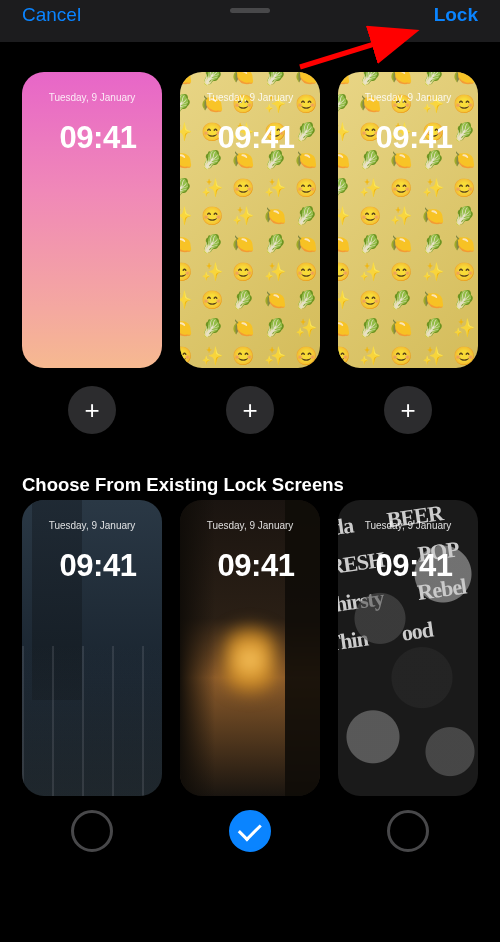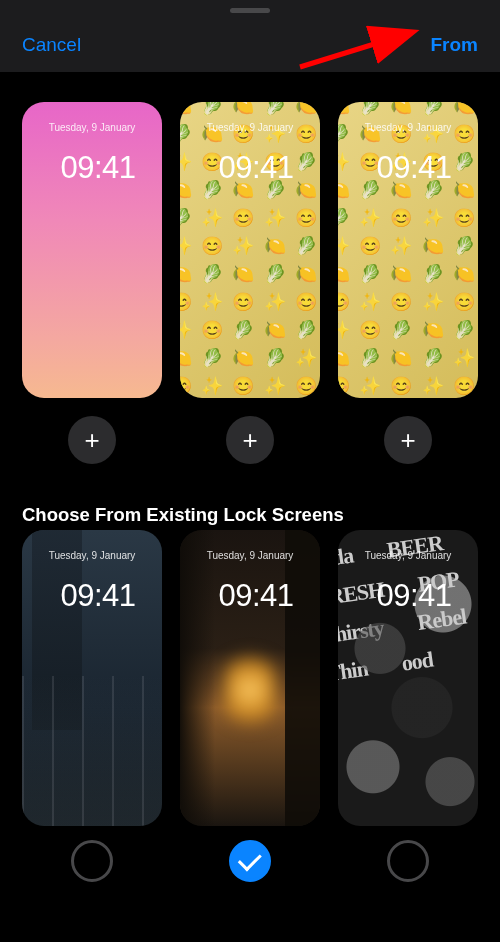--- a/index.html
+++ b/index.html
@@ -25,21 +25,21 @@
       width: 40px;
       height: 5px;
       background: #48484a;
       border-radius: 3px;
     }
     
     .header {
       display: flex;
       justify-content: space-between;
       align-items: flex-end;
-      padding: 34px 22px 16px;
+      padding: 4px 22px 16px;
       background: #1c1c1e;
     }
     
     .header-btn {
       color: #0a84ff;
       font-size: 19px;
       background: none;
       border: none;
       cursor: pointer;
     }
@@ -85,21 +85,21 @@
       font-weight: 500;
     }
     
     .thumb-time {
       position: absolute;
       top: 48px;
       width: 100%;
       text-align: center;
       color: #fff;
       font-size: 31px;
-      font-weight: 400;
+      font-weight: 700;
       letter-spacing: -0.5px;
       padding-left: 12px;
     }
     
     .bg-pink {
       background: linear-gradient(180deg, #e766c8 0%, #f088b8 40%, #f4a8a0 80%, #f6b990 100%);
     }
     
     .bg-emoji {
       background: linear-gradient(135deg, #e8d585 0%, #d4bc5a 100%);
@@ -295,21 +295,21 @@
       transform: rotate(-45deg) translate(1px, -2px);
     }
   </style>
 </head>
 <body>
 
 <div class="handle"></div>
 
 <div class="header">
   <button class="header-btn">Cancel</button>
-  <button class="header-btn done">From</button>
+  <button class="header-btn done">Lock</button>
 </div>
 
 <svg class="arrow" width="135" height="48">
   <defs>
     <marker id="ah" markerWidth="10" markerHeight="10" refX="8" refY="4" orient="auto">
       <path d="M0,0 L10,4 L0,8 Z" fill="#ff0000"></path>
     </marker>
   </defs>
   <line x1="5" y1="42" x2="115" y2="8" stroke="#ff0000" stroke-width="5" marker-end="url(#ah)"></line>
 </svg>

